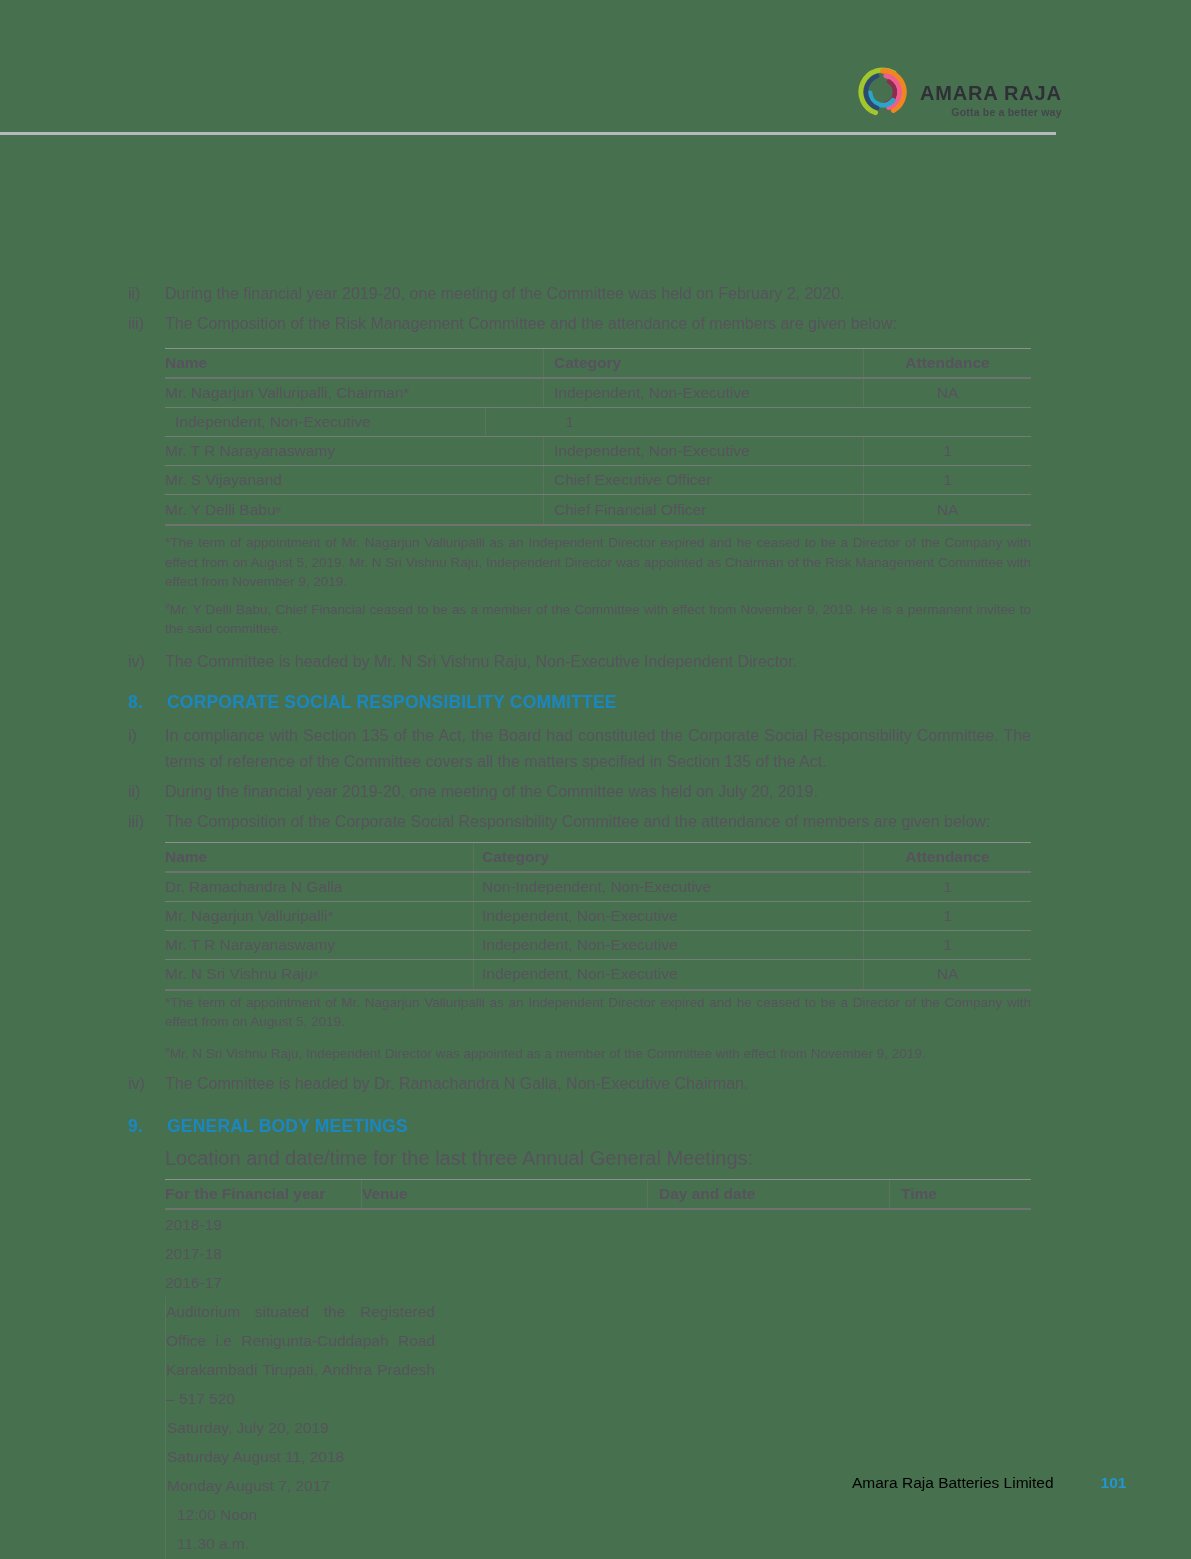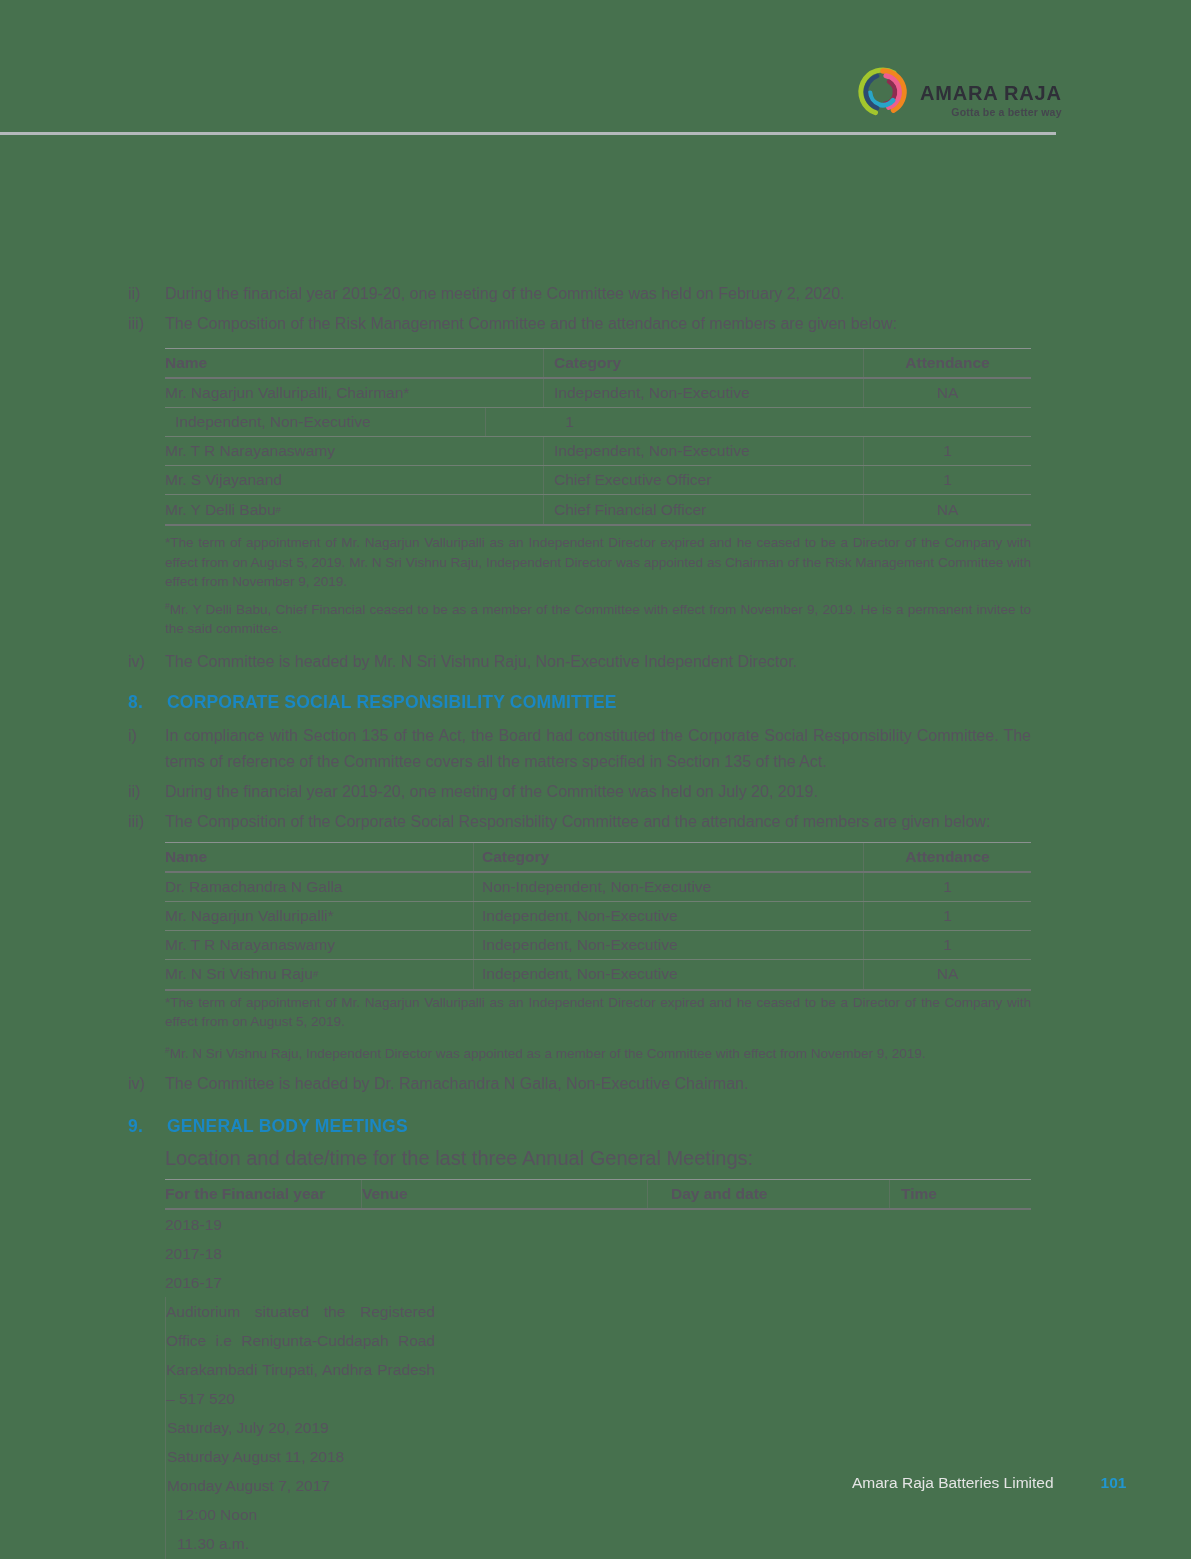--- a/index.html
+++ b/index.html
@@ -61,26 +61,26 @@
   .t3 { border-bottom:1.5px solid #7d8381; }
   .t3 .col { font-size:15.5px; line-height:29px; }
   .t3 .col + .col { border-left:1px solid rgba(112,118,116,0.45); }
   .col-year { width:196px; }
   .col-venue { width:286px; padding-right:16px; text-align:justify; }
   .col-day { width:242px; padding-left:1px; }
   .col-time { width:142px; padding-left:11px; }
   .t3 .tr.th .c { font-size:15.5px; }
   .t3 .h-year { width:196px; }
   .t3 .h-venue { width:286px; }
-  .t3 .h-day { width:242px; padding-left:23px; }
+  .t3 .h-day { width:242px; padding-left:11px; }
   .t3 .h-time { width:142px; padding-left:11px; }
 
   
   .footer { position:absolute; top:1474px; left:852px; display:flex; align-items:center; font-size:15.5px; }
-  .footer .company { color:#e5e5e5; }
+  .footer .company { color:#000000; }
   .footer .pagenum { margin-left:47px; font-weight:bold; color:#2196d0; }
 </style>
 </head>
 <body>
 
 <div class="page">
 
   <div class="logo">
     <span>
       <svg width="60" height="60" viewBox="0 0 60 60" fill="none">

